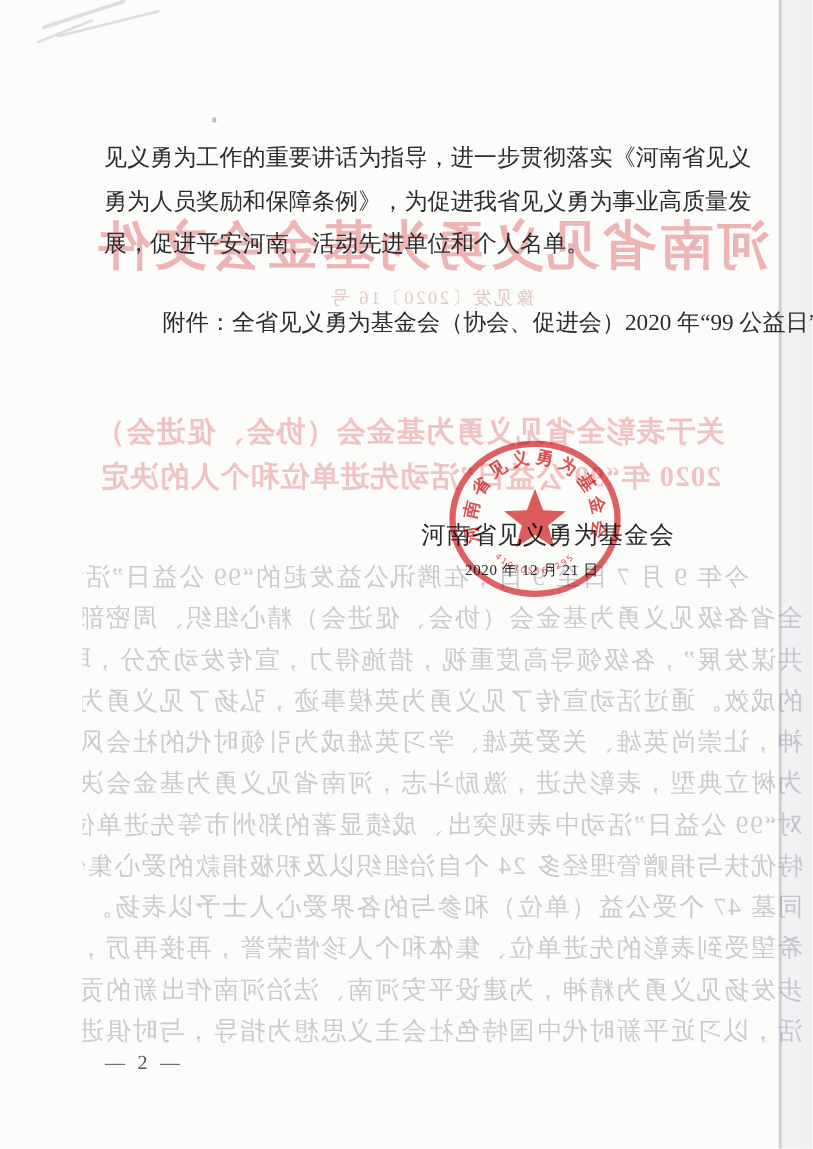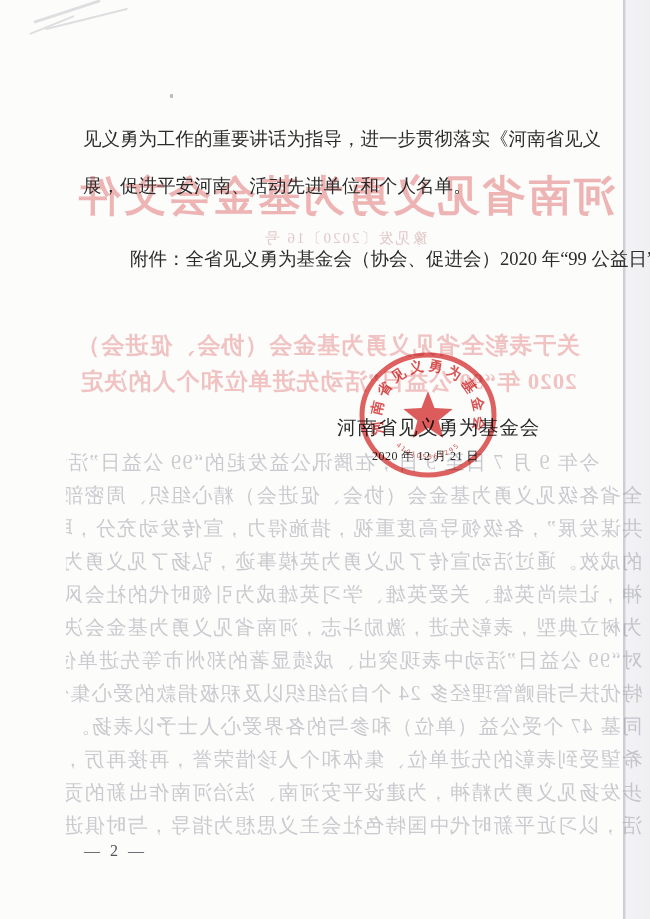--- a/index.html
+++ b/index.html
@@ -31,21 +31,21 @@
     letter-spacing:1px;color:rgba(226,125,125,.45);white-space:nowrap;}
   .bleed-title1{top:330px;}
   .bleed-title2{top:366px;}
   .bleed-body{left:66px;top:446px;width:576px;font-size:20px;line-height:33px;
     letter-spacing:1.5px;color:rgba(134,134,148,.42);}
   .bleed-body .bl{white-space:nowrap;overflow:hidden;}
 
   
   .ink{position:absolute;z-index:2;color:#2b2b2b;}
   .body-text{left:83px;top:110px;width:504px;font-size:18.5px;line-height:34.5px;}
-  .body-text .line{white-space:nowrap;margin-top:12px;}
+  .body-text .line{white-space:nowrap;}
   .attachment{left:83px;top:242px;width:512px;font-size:18.5px;line-height:35.5px;}
   .attachment .att-line1{padding-left:47px;white-space:nowrap;}
   .attachment .att-line2{padding-left:77px;white-space:nowrap;}
   .signature{left:337px;top:414px;font-size:19.5px;letter-spacing:0.8px;white-space:nowrap;}
   .doc-date{left:372px;top:448px;font-size:12px;letter-spacing:0.5px;white-space:nowrap;}
   .page-number{left:84px;top:842px;font-size:16px;color:#55555c;letter-spacing:3px;white-space:nowrap;}
 
   
   .seal{position:absolute;left:356px;top:351px;z-index:3;mix-blend-mode:multiply;opacity:.88;}
 </style>
@@ -76,20 +76,21 @@
     <div class="bl">对“99 公益日”活动中表现突出、成绩显著的郑州市等先进单位</div>
     <div class="bl">特优扶与捐赠管理经多 24 个自治组织以及积极捐款的爱心集体</div>
     <div class="bl">同墓 47 个受公益（单位）和参与的各界爱心人士予以表扬。</div>
     <div class="bl">希望受到表彰的先进单位、集体和个人珍惜荣誉，再接再厉，进一</div>
     <div class="bl">步发扬见义勇为精神，为建设平安河南、法治河南作出新的贡献</div>
     <div class="bl">活，以习近平新时代中国特色社会主义思想为指导，与时俱进。</div>
   </div>
 
   <div class="ink body-text">
     <div class="line">见义勇为工作的重要讲话为指导，进一步贯彻落实《河南省见义</div>
+    <div class="line">勇为人员奖励和保障条例》，为促进我省见义勇为事业高质量发</div>
     <div class="line">展，促进平安河南、活动先进单位和个人名单。</div>
   </div>
 
   <div class="ink attachment">
     <div class="att-line1">附件：全省见义勇为基金会（协会、促进会）2020 年“99 公益日”</div>
   </div>
 
   <div class="ink signature">河南省见义勇为基金会</div>
   <div class="ink doc-date">2020 年 12 月 21 日</div>
   <div class="ink page-number">— 2 —</div>

